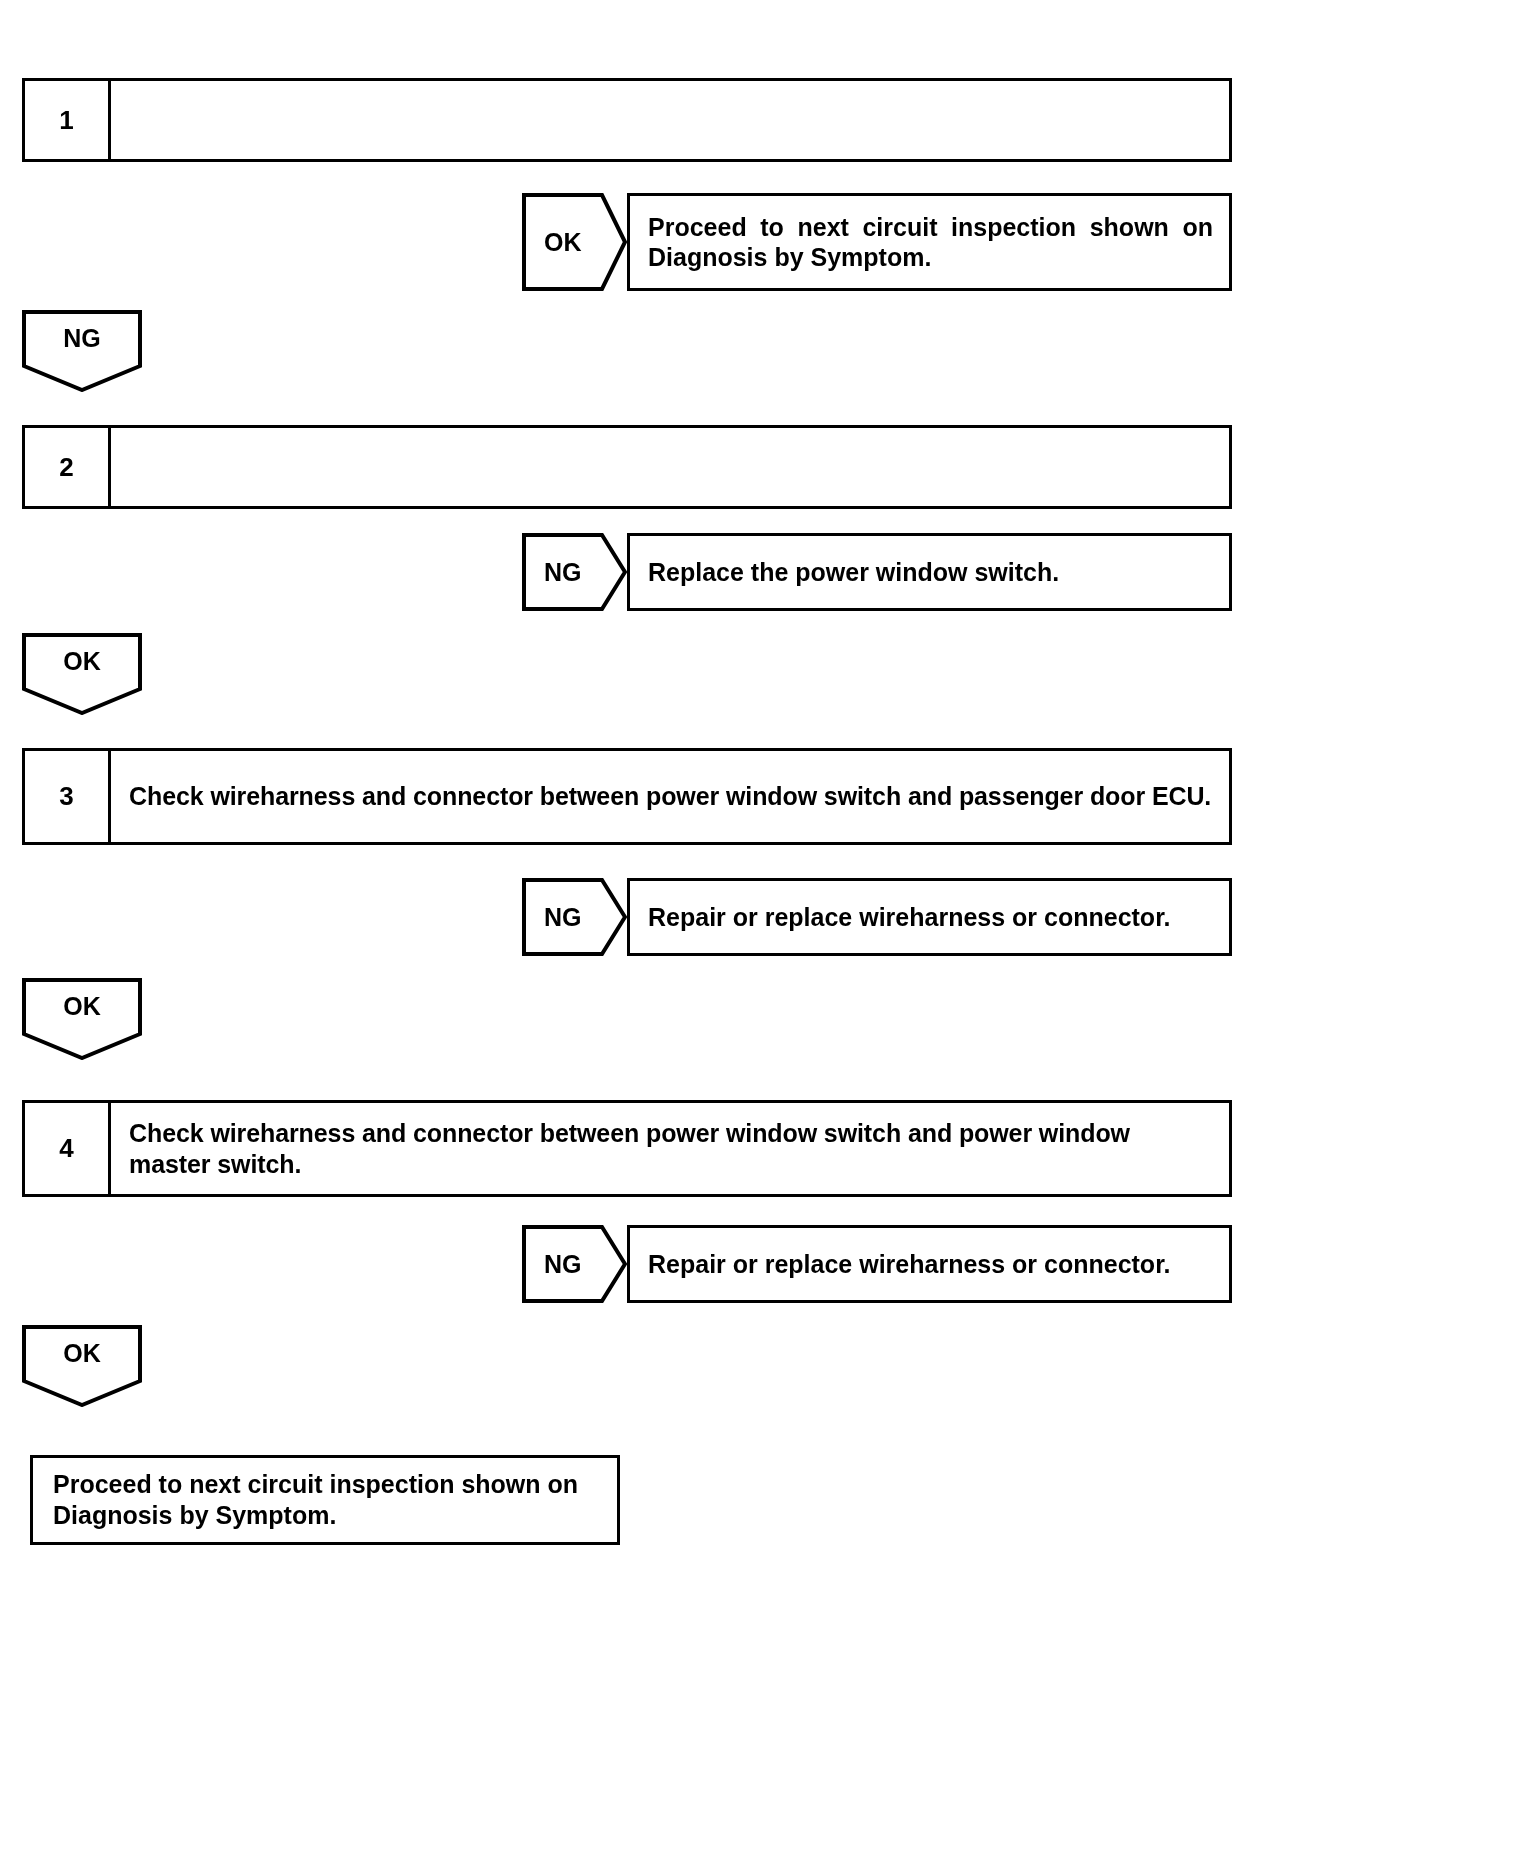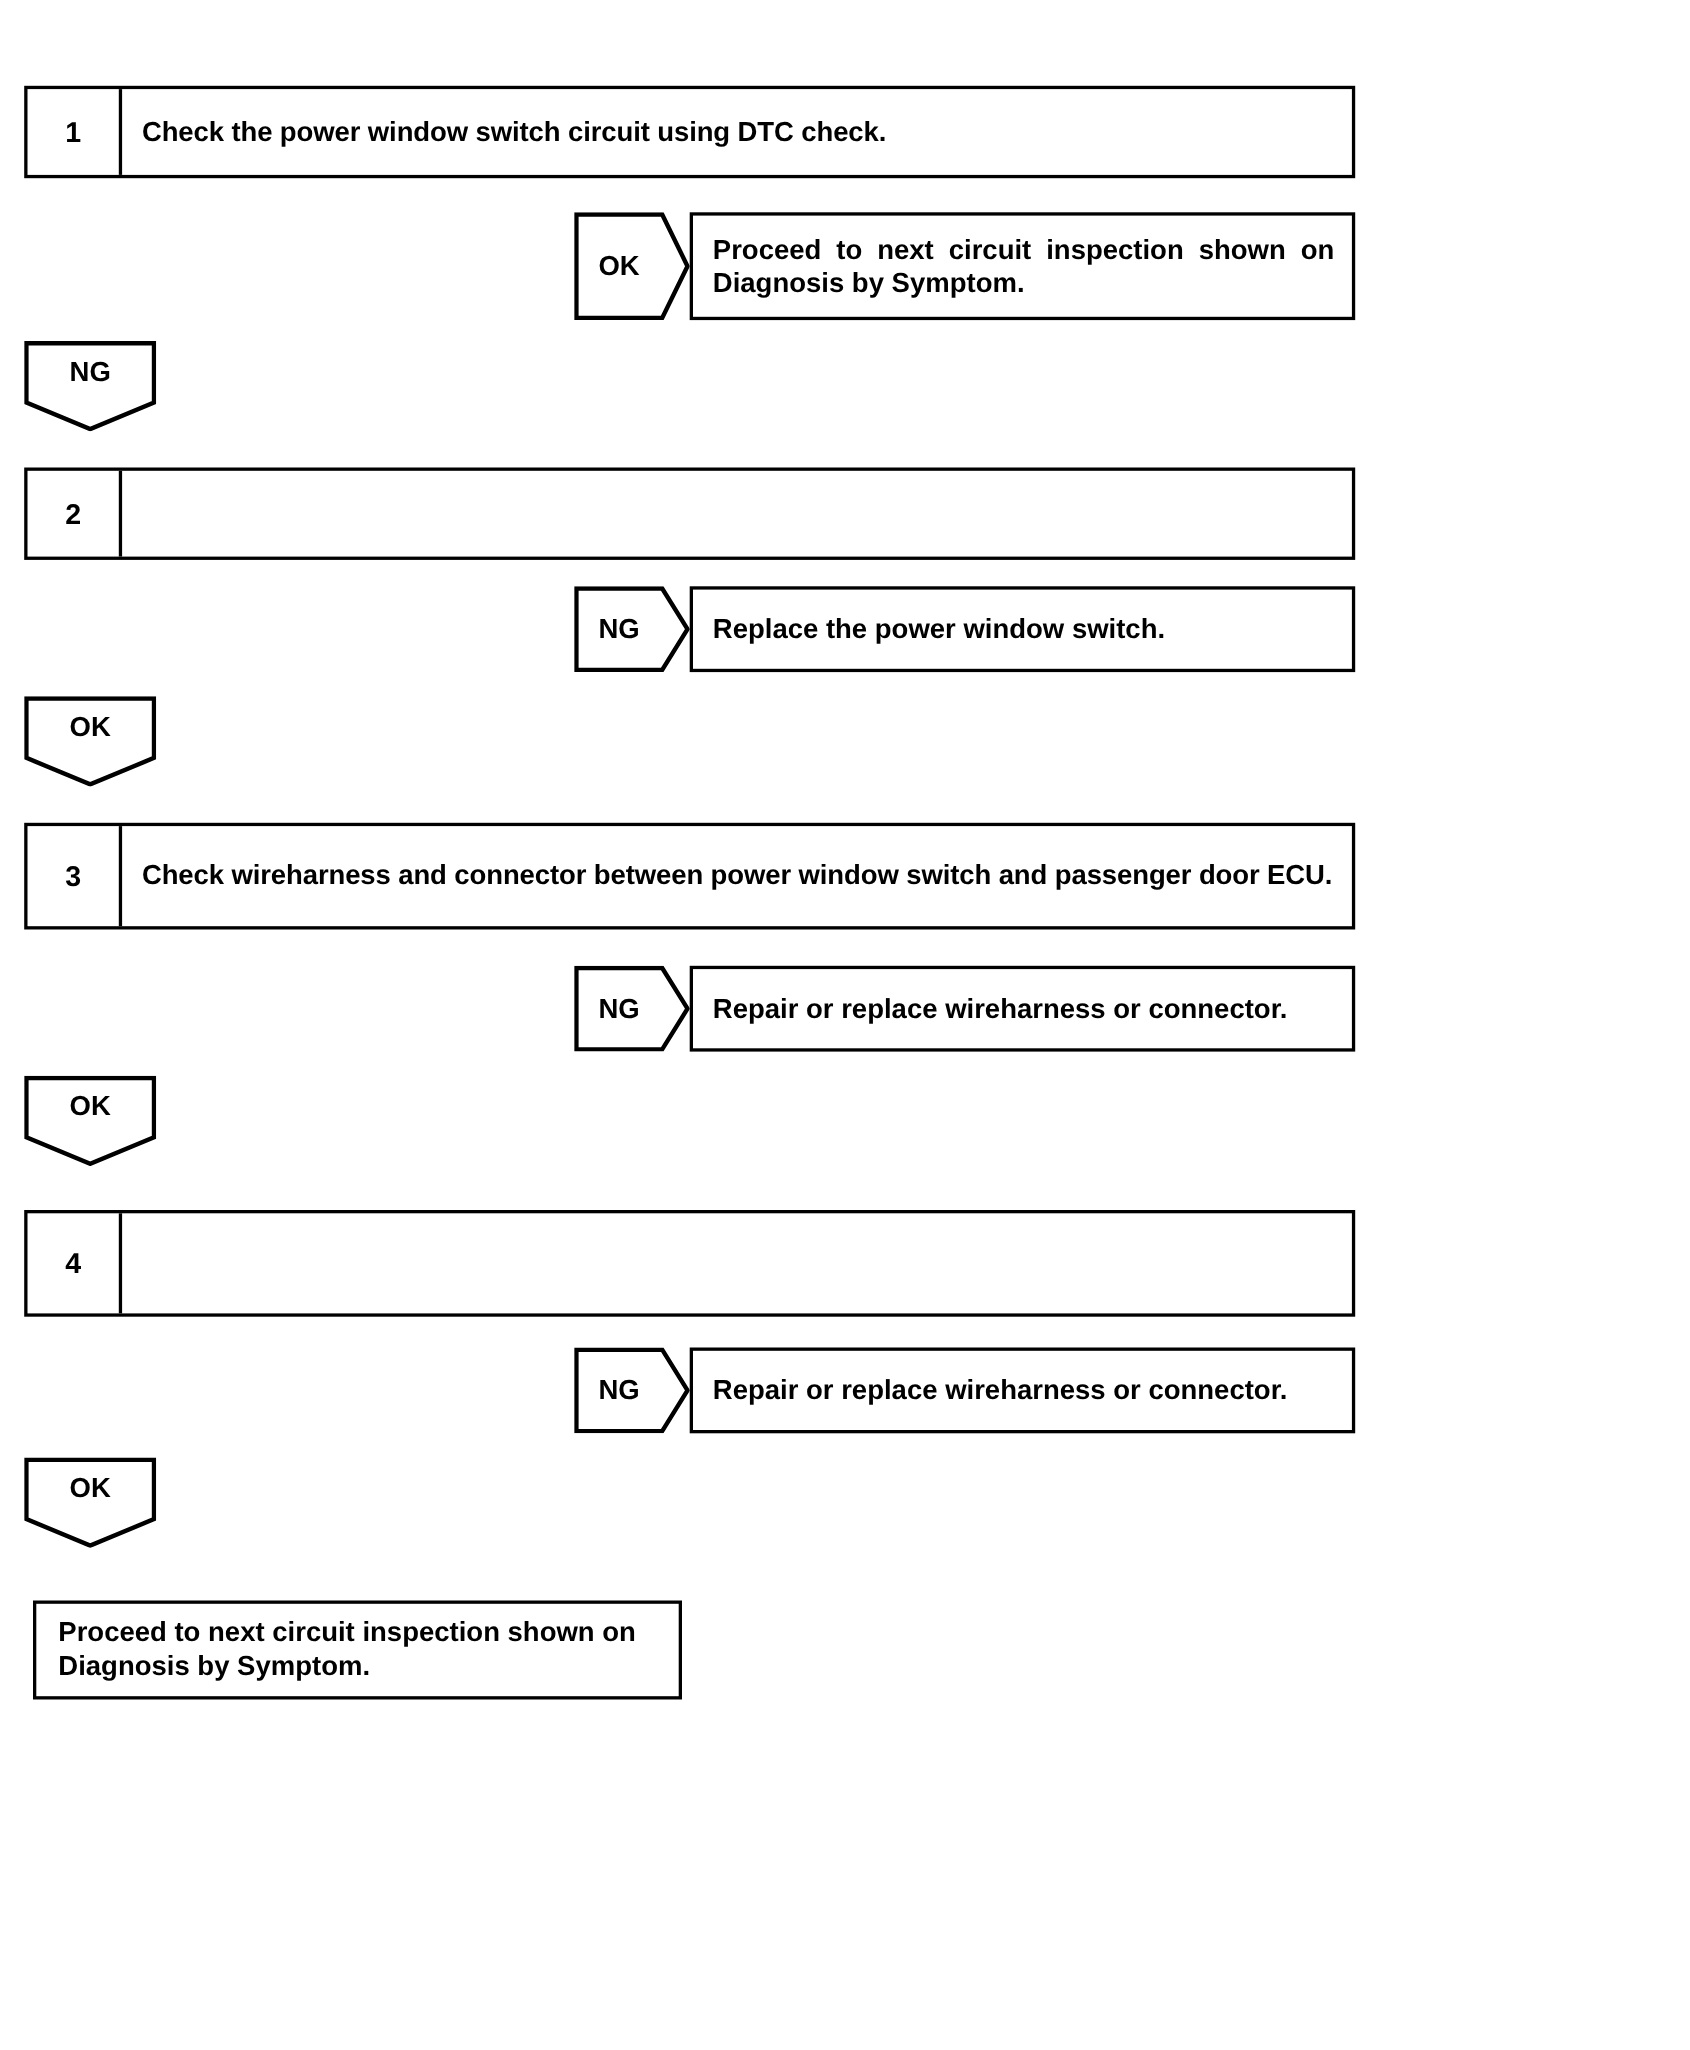--- a/index.html
+++ b/index.html
@@ -135,21 +135,20 @@
     box-sizing: border-box;
   }
 </style>
 </head>
 <body>
 
 <div class="canvas">
 
   <div class="step-box" style="left:22px; top:78px; width:1210px; height:84px;">
     <div class="step-num">1</div>
-    <div class="step-text">Check the power window switch circuit using DTC check.</div>
   </div>
 
   <div class="result-row" style="left:522px; top:193px; width:710px; height:98px;">
     <div class="side-badge">
       <svg viewBox="0 0 105 98" preserveAspectRatio="none">
         <polygon points="2,2 80,2 103,49 80,96 2,96" fill="#fff" stroke="#000" stroke-width="4"></polygon>
       </svg>
       <span class="badge-label">OK</span>
     </div>
     <div class="result-box justify-text">Proceed to next circuit inspection shown on Diagnosis by Symptom.</div>
@@ -200,20 +199,21 @@
 
   <div class="down-badge" style="left:22px; top:978px;">
     <svg viewBox="0 0 120 82" preserveAspectRatio="none">
       <polygon points="2,2 118,2 118,56 60,80 2,56" fill="#fff" stroke="#000" stroke-width="4"></polygon>
     </svg>
     <span class="badge-label">OK</span>
   </div>
 
   <div class="step-box" style="left:22px; top:1100px; width:1210px; height:97px;">
     <div class="step-num">4</div>
+    <div class="step-text">Check wireharness and connector between power window switch and power window master switch.</div>
   </div>
 
   <div class="result-row" style="left:522px; top:1225px; width:710px; height:78px;">
     <div class="side-badge">
       <svg viewBox="0 0 105 78" preserveAspectRatio="none">
         <polygon points="2,2 80,2 103,39 80,76 2,76" fill="#fff" stroke="#000" stroke-width="4"></polygon>
       </svg>
       <span class="badge-label">NG</span>
     </div>
     <div class="result-box">Repair or replace wireharness or connector.</div>

